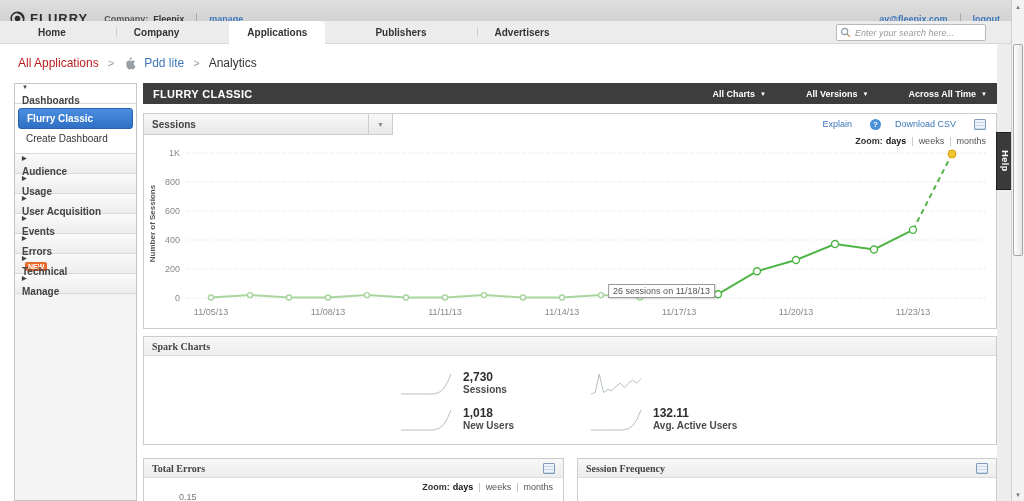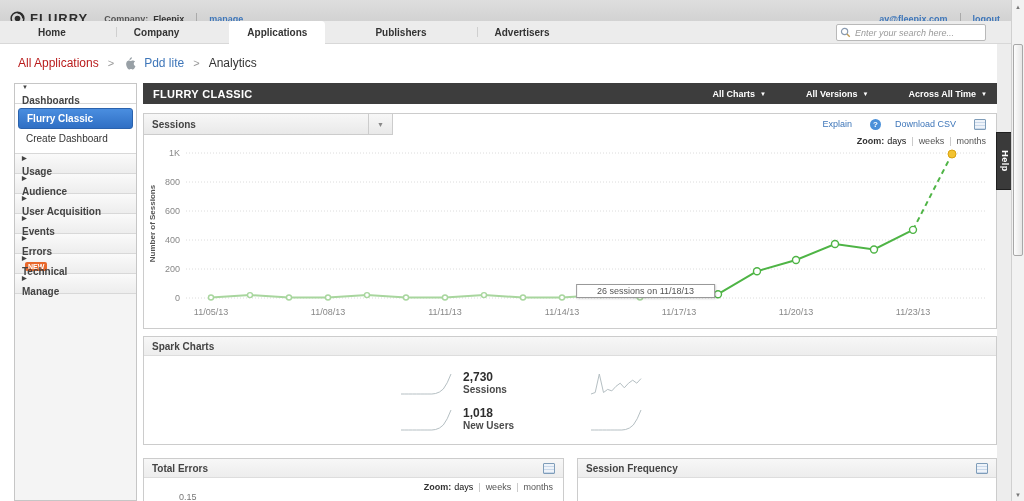--- a/index.html
+++ b/index.html
@@ -74,32 +74,32 @@
     align-items:center; justify-content:center; color:#888; font-size:7px; cursor:pointer; }
   .links-row { position:absolute; top:5px; right:10px; display:flex; gap:14px; align-items:center; }
   .p-link { font-size:9px; color:#3e76b9; display:flex; align-items:flex-start; gap:18px; cursor:pointer; }
   .q-icon { width:11px; height:11px; border-radius:50%; background:#4a90d9; color:#fff;
     font-size:8px; font-weight:bold; display:inline-flex; align-items:center; justify-content:center; }
   .csv-icon { width:12px; height:11px; border:1px solid #7f9db9; border-radius:1px;
     background:repeating-linear-gradient(#eef3f9 0 2px, #c9d8ea 2px 3px); display:inline-block; }
   .zoom-row { position:absolute; top:22px; right:10px; font-size:9px; color:#444; }
   .zoom-label { font-weight:bold; color:#333; margin-right:3px; }
   .zoom-opt { color:#555; cursor:pointer; }
-  .zoom-opt.active { font-weight:normal; color:#111; }
+  .zoom-opt.active { font-weight:bold; color:#111; }
   .zoom-pipe { color:#bbb; margin:0 5px; }
   .chart-host { position:absolute; left:4px; top:32px; }
   .ylabel { position:absolute; left:-57px; top:105px; width:130px; text-align:center;
     transform:rotate(-90deg); font-size:8px; font-weight:bold; color:#555; }
   .chart-tooltip { position:absolute; transform:translateX(-100%); border:1px solid #999; background:#fff;
-    font-size:9px; color:#555; padding:1px 20px; white-space:nowrap; box-shadow:1px 1px 2px rgba(0,0,0,.15); }
+    font-size:9px; color:#555; padding:1px 4px; white-space:nowrap; box-shadow:1px 1px 2px rgba(0,0,0,.15); }
 
   
   .panel-spark { margin-top:7px; height:109px; }
   .panel-header { height:19px; display:flex; align-items:center; padding:0 8px;
-    background:linear-gradient(#f7f7f7,#ededed); border-bottom:1px solid #ddd; }
+    background:linear-gradient(#f7f7f7,#ededed); border-bottom:1px solid #ddd;font-family:Liberation Serif, serif; }
   .panel-header .ph-title { font-size:10px; font-weight:bold; color:#444; flex:1; }
   .spark-grid { display:grid; grid-template-columns:190px 250px; margin:14px 0 0 255px; row-gap:10px; }
   .metric { display:flex; gap:10px; align-items:flex-start; }
   .metric-text .metric-value { font-size:12px; font-weight:bold; color:#2e2e2e; }
   .metric-text .metric-label { font-size:10px; font-weight:bold; color:#4a4a4a; }
 
   
   .bottom-row { margin-top:13px; display:flex; gap:13px; }
   .panel-bl { width:421px; height:80px; }
   .panel-br { flex:1; height:80px; }
@@ -178,25 +178,25 @@
     <div class="sb-section-header first">
       <span class="sb-arrow">▼</span>
       <span>Dashboards</span>
     </div>
     <div class="sb-body">
       <div class="sb-item selected">Flurry Classic</div>
       <div class="sb-item">Create Dashboard</div>
     </div>
     <div class="sb-section-header">
       <span class="sb-arrow">▶</span>
+      <span>Audience</span>
+    </div>
+    <div class="sb-section-header">
+      <span class="sb-arrow">▶</span>
       <span>Usage</span>
-    </div>
-    <div class="sb-section-header">
-      <span class="sb-arrow">▶</span>
-      <span>Audience</span>
     </div>
     <div class="sb-section-header">
       <span class="sb-arrow">▶</span>
       <span>User Acquisition</span>
     </div>
     <div class="sb-section-header">
       <span class="sb-arrow">▶</span>
       <span>Events</span>
     </div>
     <div class="sb-section-header">
@@ -323,20 +323,24 @@
           </svg>
           <div class="metric-text">
             <div class="metric-value">1,018</div>
             <div class="metric-label">New Users</div>
           </div>
         </div>
         <div class="metric">
           <svg width="54" height="26">
             <polyline points="2.0,24.0 5.8,24.0 9.7,24.0 13.5,24.0 17.4,24.0 21.2,24.0 25.1,24.0 28.9,24.0 32.8,24.0 36.6,23.5 40.5,22.0 44.3,19.0 48.2,12.8 52.0,4.0" fill="none" stroke="#b5bfc3" stroke-width="1"></polyline>
           </svg>
+          <div class="metric-text">
+            <div class="metric-value">132.11</div>
+            <div class="metric-label">Avg. Active Users</div>
+          </div>
         </div>
       </div>
   </div>
 
   <div class="bottom-row">
     <div class="panel panel-bl">
       <div class="panel-header">
         <span class="ph-title">Total Errors</span>
         <span class="csv-icon"></span>
       </div>

